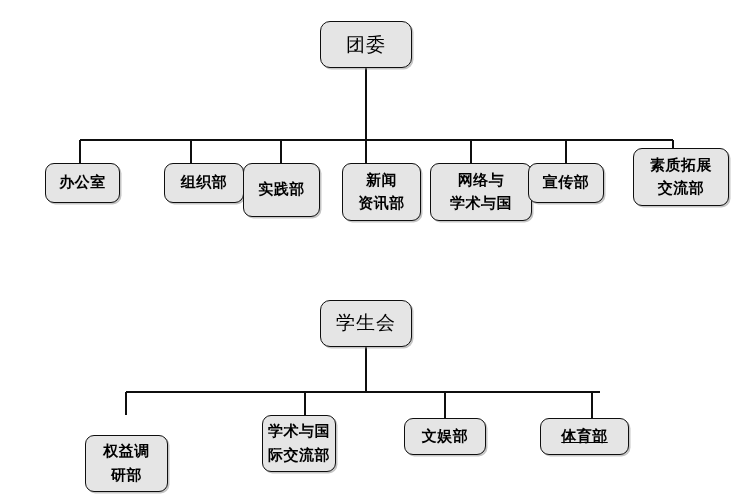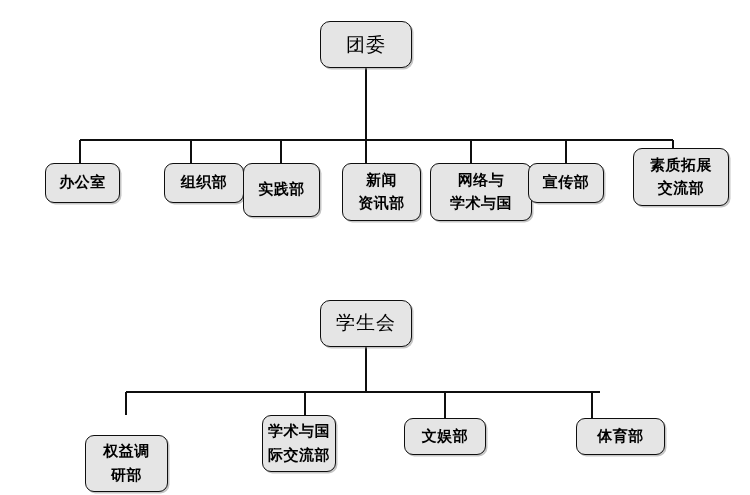--- a/index.html
+++ b/index.html
@@ -130,17 +130,17 @@
         <span class="line">权益调</span>
         <span class="line">研部</span>
       </div>
       <div class="node node-child" style="left: 262px; top: 415px; width: 74px; height: 57px;">
         <span class="line">学术与国</span>
         <span class="line">际交流部</span>
       </div>
       <div class="node node-child" style="left: 404px; top: 418px; width: 82px; height: 37px;">
         <span class="line">文娱部</span>
       </div>
-      <div class="node node-child" style="left: 576px; top: 418px; width: 89px; height: 37px;">
+      <div class="node node-child" style="left: 540px; top: 418px; width: 89px; height: 37px; text-decoration: underline;">
         <span class="line">体育部</span>
       </div>
     </div>
 </div>
 
 </body></html>

